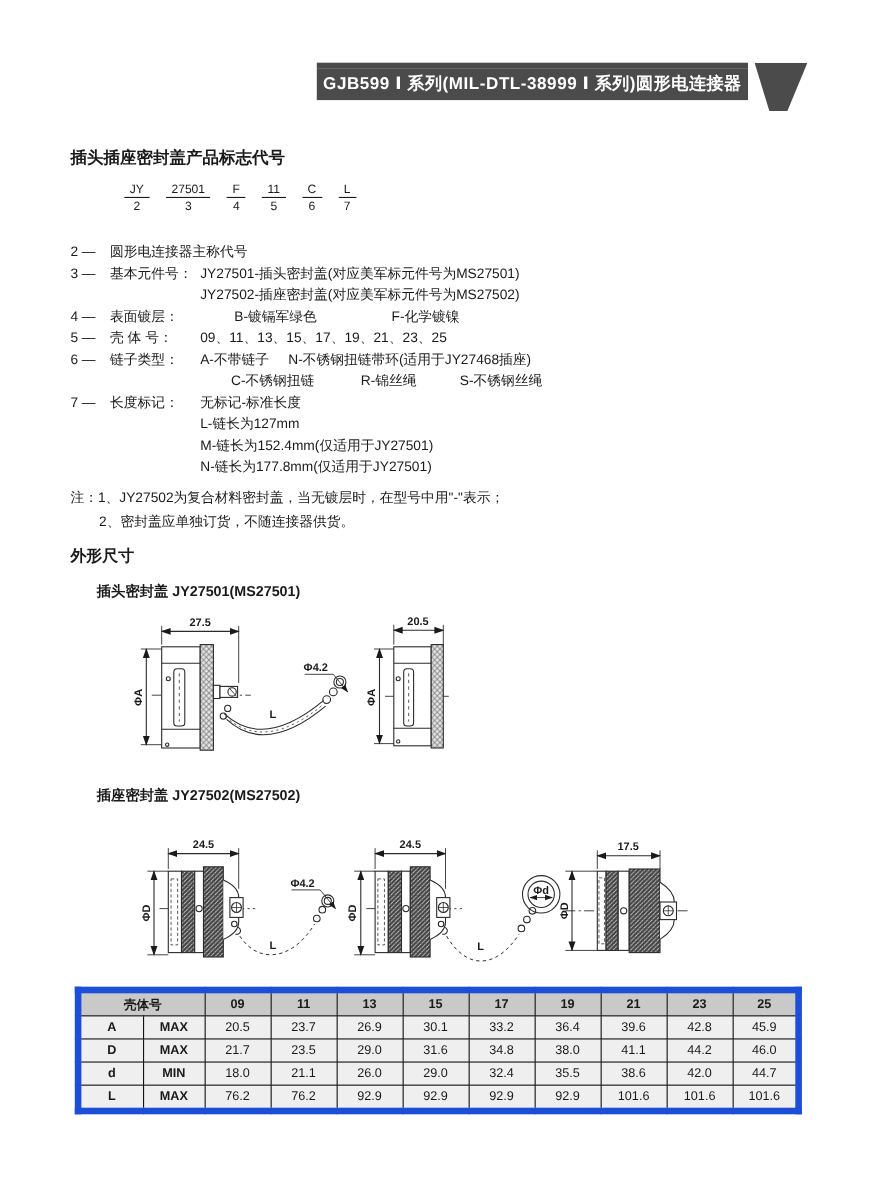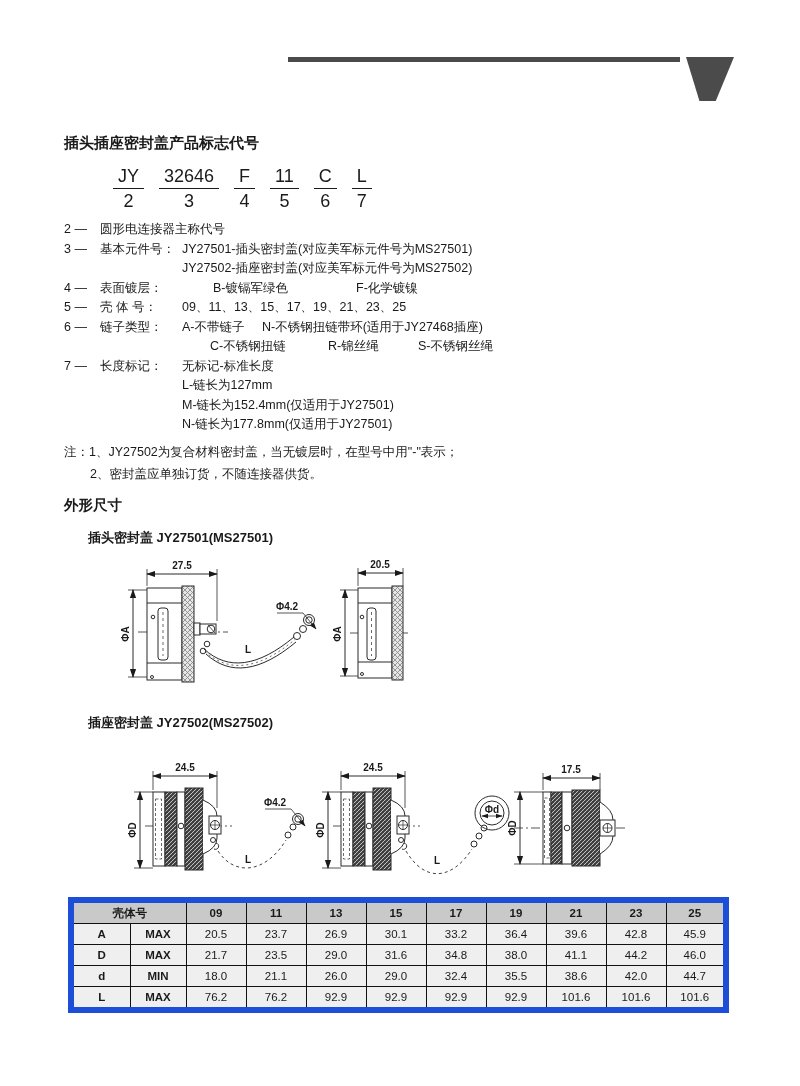--- a/index.html
+++ b/index.html
@@ -11,21 +11,21 @@
   
   .banner{position:absolute;left:288px;top:57px;width:460px;height:46px;}
   .banner-strip{position:absolute;left:0;top:0;width:392px;height:5px;background:#4b4b4b;}
   .banner-main{position:absolute;left:0;top:5px;width:392px;height:29px;background:#4b4b4b;
     color:#fff;font-weight:bold;font-size:15.5px;line-height:29px;text-align:center;
     letter-spacing:0.5px;white-space:nowrap;}
   .banner-tail{position:absolute;left:398px;top:0px;width:48px;height:44px;background:#4b4b4b;
     clip-path:polygon(0 0,100% 0,62% 100%,28% 100%);}
   
   .page-title{position:absolute;left:64px;top:134px;font-size:15px;font-weight:bold;}
-  .code{position:absolute;left:113px;top:166px;display:flex;gap:15px;font-size:18px;}
+  .code{position:absolute;left:113px;top:166px;display:flex;gap:15px;font-size:11px;}
   .code-part{text-align:center;}
   .code-val{display:block;padding:0 5px 1px 5px;border-bottom:1.5px solid #1a1a1a;}
   .code-num{display:block;padding-top:2px;}
   .spec{position:absolute;left:64px;top:221px;width:660px;font-size:12.5px;}
   .srow{position:absolute;left:0;white-space:nowrap;}
   .snum{display:inline-block;width:36px;}
   .slabel{display:inline-block;width:82px;}
   .indent{padding-left:118px;}
   .opt-b{display:inline-block;width:143px;margin-left:31px;}
   .opt-a6{display:inline-block;width:80px;}
@@ -46,32 +46,33 @@
     font-size:11.5px;border:6px solid #1d4ed8;}
   .dim-table td{border:1.5px solid #111;text-align:center;height:20px;padding:0;background:#efefef;}
   .dim-table tr.thead td{background:#c9c9c9;font-weight:bold;}
   .dim-table td.pcol{font-weight:bold;}
 </style>
 </head>
 <body>
 
 <div class="banner">
   <div class="banner-strip"></div>
+  <div class="banner-main">GJB599 Ⅰ 系列(MIL-DTL-38999 Ⅰ 系列)圆形电连接器</div>
   <div class="banner-tail"></div>
 </div>
 
 <div class="page-title">插头插座密封盖产品标志代号</div>
 
 <div class="code">
   <div class="code-part">
     <span class="code-val">JY</span>
     <span class="code-num">2</span>
   </div>
   <div class="code-part">
-    <span class="code-val">32646</span>
+    <span class="code-val">27501</span>
     <span class="code-num">3</span>
   </div>
   <div class="code-part">
     <span class="code-val">F</span>
     <span class="code-num">4</span>
   </div>
   <div class="code-part">
     <span class="code-val">11</span>
     <span class="code-num">5</span>
   </div>

